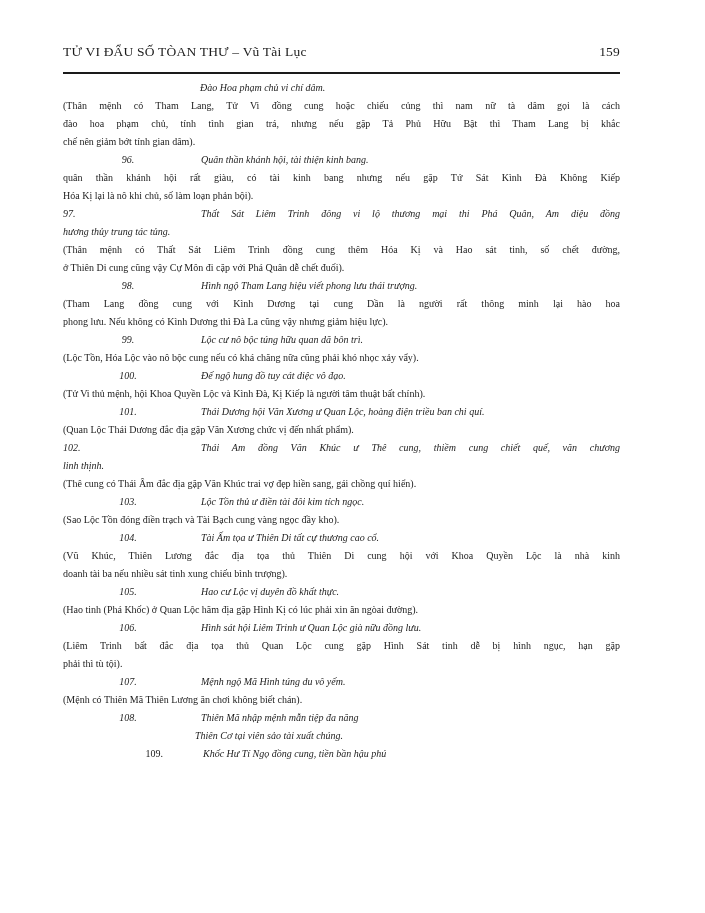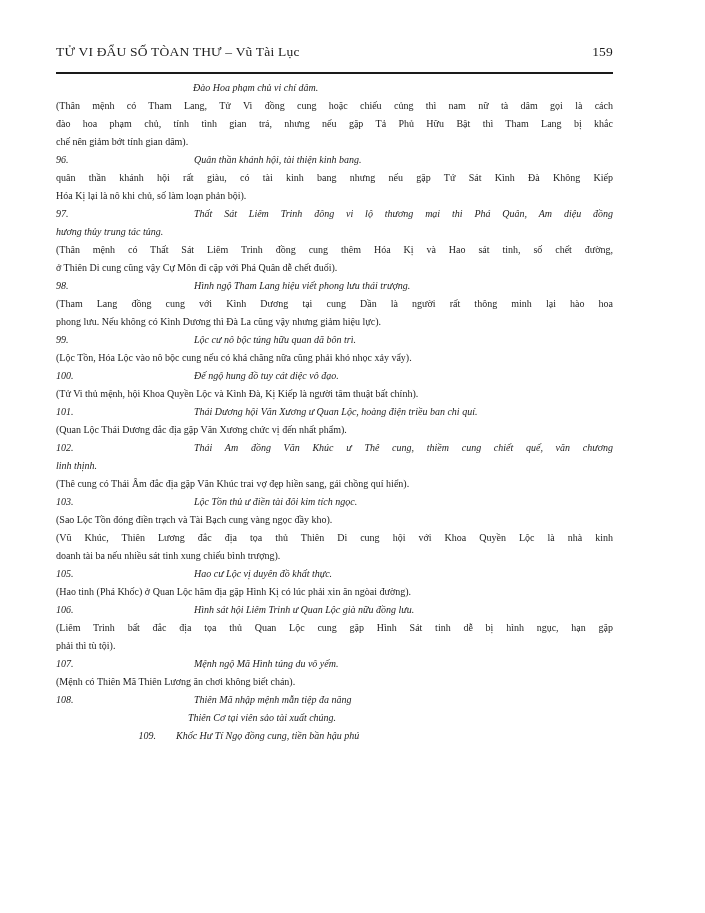--- a/index.html
+++ b/index.html
@@ -5,44 +5,43 @@
   html,body { margin:0; padding:0; }
   body {
     width:705px; height:913px;
     background:#ffffff;
     position:relative;
     font-family:"Liberation Serif", serif;
     color:#1c1c1c;
     -webkit-font-smoothing:antialiased;
   }
   .page {
-    position:absolute; left:56px; top:43px; width:557px;
+    position:absolute; left:63px; top:43px; width:557px;
   }
   .hdr {
     display:flex; justify-content:space-between; align-items:baseline;
     font-size:13.5px; line-height:18px; letter-spacing:0.2px;
   }
   .hdr-rule {
     border:none; border-top:2px solid #1a1a1a; margin:11px 0 0 0;
   }
   .body-text { margin-top:5px; font-size:10px; }
   .line { line-height:18px; min-height:18px; }
   .just { text-align:justify; text-align-last:justify; }
   .p-line { font-style:normal; }
   .motto { font-style:italic; text-indent:137px; }
   .h-num {
-    display:inline-block; width:130px; text-align:left; margin-right:8px;
+    display:inline-block; width:130px; text-align:center; margin-right:8px;
     font-style:italic;
   }
   .h-text { font-style:italic; }
   .h-cont { font-style:italic; }
   .h-cont2 { font-style:italic; text-indent:132px; }
   .h-num-wide {
-    display:inline-block; width:100px; text-align:right; margin-right:20px;
-    font-style:italic;
+    display:inline-block; width:100px; text-align:right; margin-right:40px;
   }
 </style>
 </head>
 <body>
 
 <div class="page">
   <div class="hdr">
     <span>TỬ VI ĐẨU SỐ TÒAN THƯ – Vũ Tài Lục</span>
     <span>159</span>
   </div>
@@ -66,20 +65,21 @@
       <div class="line p-line">(Lộc Tồn, Hóa Lộc vào nô bộc cung nếu có khá chăng nữa cũng phải khó nhọc xảy vẩy).</div>
       <div class="line h-first"><span class="h-num">100.</span><span class="h-text">Đế ngộ hung đồ tuy cát diệc vô đạo.</span></div>
       <div class="line p-line">(Tử Vi thủ mệnh, hội Khoa Quyền Lộc và Kình Đà, Kị Kiếp là người tâm thuật bất chính).</div>
       <div class="line h-first"><span class="h-num">101.</span><span class="h-text">Thái Dương hội Văn Xương ư Quan Lộc, hoàng điện triều ban chi quí.</span></div>
       <div class="line p-line">(Quan Lộc Thái Dương đắc địa gặp Văn Xương chức vị đến nhất phẩm).</div>
       <div class="line h-first just"><span class="h-num">102.</span><span class="h-text">Thái Am đồng Văn Khúc ư Thê cung, thiềm cung chiết quế, văn chương</span></div>
       <div class="line h-cont">linh thịnh.</div>
       <div class="line p-line">(Thê cung có Thái Âm đắc địa gặp Văn Khúc trai vợ đẹp hiền sang, gái chồng quí hiển).</div>
       <div class="line h-first"><span class="h-num">103.</span><span class="h-text">Lộc Tồn thủ ư điền tài đôi kim tích ngọc.</span></div>
       <div class="line p-line">(Sao Lộc Tồn đóng điền trạch và Tài Bạch cung vàng ngọc đầy kho).</div>
+      <div class="line h-first"><span class="h-num">104.</span><span class="h-text">Tài Ấm tọa ư Thiên Di tất cự thương cao cổ.</span></div>
       <div class="line p-line just">(Vũ Khúc, Thiên Lương đắc địa tọa thủ Thiên Di cung hội với Khoa Quyền Lộc là nhà kinh</div>
       <div class="line p-line">doanh tài ba nếu nhiều sát tinh xung chiếu bình trượng).</div>
       <div class="line h-first"><span class="h-num">105.</span><span class="h-text">Hao cư Lộc vị duyên đồ khất thực.</span></div>
       <div class="line p-line">(Hao tinh (Phá Khốc) ở Quan Lộc hãm địa gặp Hình Kị có lúc phải xin ăn ngòai đường).</div>
       <div class="line h-first"><span class="h-num">106.</span><span class="h-text">Hình sát hội Liêm Trinh ư Quan Lộc già nữu đồng lưu.</span></div>
       <div class="line p-line just">(Liêm Trinh bất đắc địa tọa thủ Quan Lộc cung gặp Hình Sát tinh dễ bị hình ngục, hạn gặp</div>
       <div class="line p-line">phải thì tù tội).</div>
       <div class="line h-first"><span class="h-num">107.</span><span class="h-text">Mệnh ngộ Mã Hình túng du vô yếm.</span></div>
       <div class="line p-line">(Mệnh có Thiên Mã Thiên Lương ăn chơi không biết chán).</div>
       <div class="line h-first"><span class="h-num">108.</span><span class="h-text">Thiên Mã nhập mệnh mẫn tiệp đa năng</span></div>

